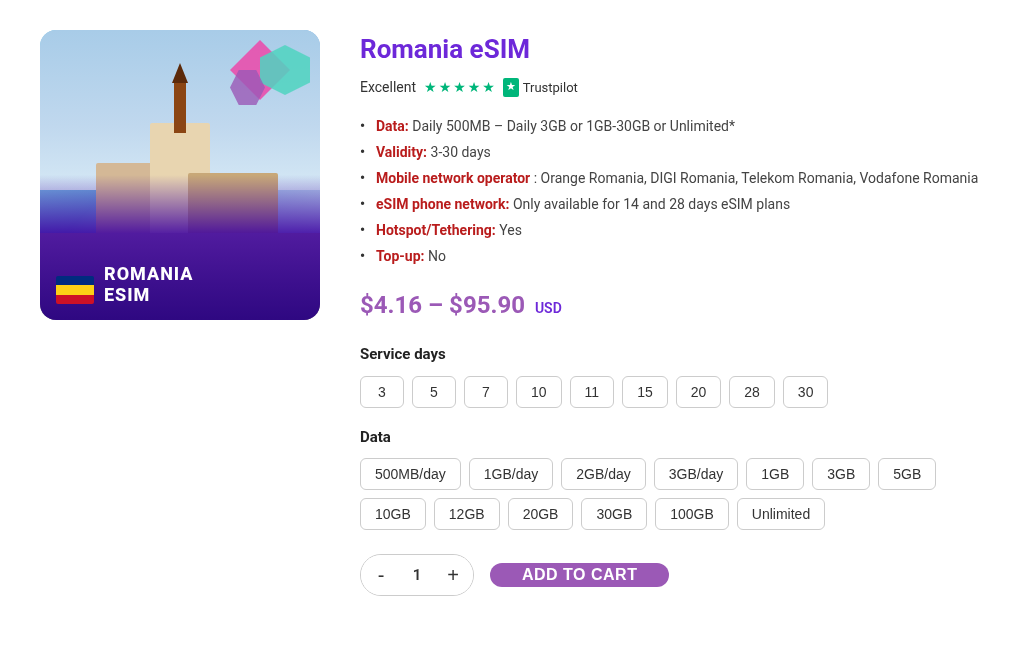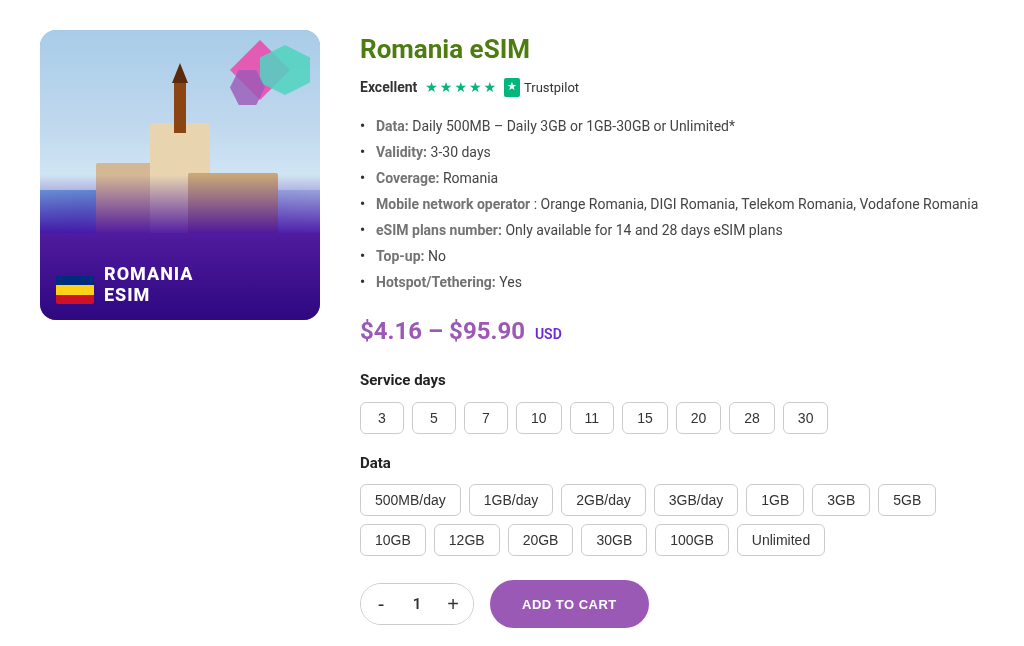--- a/index.html
+++ b/index.html
@@ -168,33 +168,33 @@
     }
 
     
     .product-info-section {
       flex: 1;
       min-width: 0;
     }
     .product-title {
       font-size: 26px;
       font-weight: 700;
-      color: #4d7c0f;
+      color: #6d28d9;
       margin-bottom: 8px;
     }
     .rating-row {
       display: flex;
       align-items: center;
       gap: 8px;
       margin-bottom: 18px;
     }
     .rating-label {
       font-size: 14px;
       color: #333;
-      font-weight: 700;
+      font-weight: 400;
     }
     .stars {
       display: flex;
       gap: 2px;
     }
     .star {
       color: #00b67a;
       font-size: 14px;
     }
     .star-half {
@@ -229,21 +229,21 @@
     }
     .specs-list li::before {
       content: '•';
       position: absolute;
       left: 0;
       color: #333;
       font-weight: bold;
     }
     .specs-list li strong {
       font-weight: 700;
-      color: #737373;
+      color: #b91c1c;
     }
     .price-range {
       font-size: 24px;
       font-weight: 700;
       color: #9b59b6;
       margin-bottom: 20px;
     }
     .price-currency {
       font-size: 14px;
       font-weight: 600;
@@ -311,25 +311,25 @@
       font-weight: 600;
       color: #333;
       padding: 0 4px;
     }
     .add-to-cart-btn {
       background: #9b59b6;
       color: #fff;
       border: none;
       border-radius: 24px;
       padding: 4px 32px;
-      font-size: 13px;
+      font-size: 16px;
       font-weight: 700;
       cursor: pointer;
       letter-spacing: 0.5px;
-      height: 48px;
+      height: 24px;
       display: flex;
       align-items: center;
     }
   </style>
 </head>
 <body>
 
 <div class="page-container">
 
   <div class="product-image-section">
@@ -388,38 +388,34 @@
     <ul class="specs-list">
       <li>
         <strong>Data: </strong>
         <span>Daily 500MB – Daily 3GB or 1GB-30GB or Unlimited*</span>
       </li>
       <li>
         <strong>Validity: </strong>
         <span>3-30 days</span>
       </li>
       <li>
-        <strong>Coverage: </strong>
-        <span>Romania</span>
-      </li>
-      <li>
         <strong>Mobile network operator</strong>
         <span>: Orange Romania, DIGI Romania, Telekom Romania, Vodafone Romania</span>
       </li>
       <li>
-        <strong>eSIM plans number: </strong>
+        <strong>eSIM phone network: </strong>
         <span>Only available for 14 and 28 days eSIM plans</span>
+      </li>
+      <li>
+        <strong>Hotspot/Tethering: </strong>
+        <span>Yes</span>
       </li>
       <li>
         <strong>Top-up: </strong>
         <span>No</span>
-      </li>
-      <li>
-        <strong>Hotspot/Tethering: </strong>
-        <span>Yes</span>
       </li>
     </ul>
 
     <div class="price-range">
       <span>$4.16</span>
       <span> – </span>
       <span>$95.90</span>
       <span class="price-currency">USD</span>
     </div>
 

